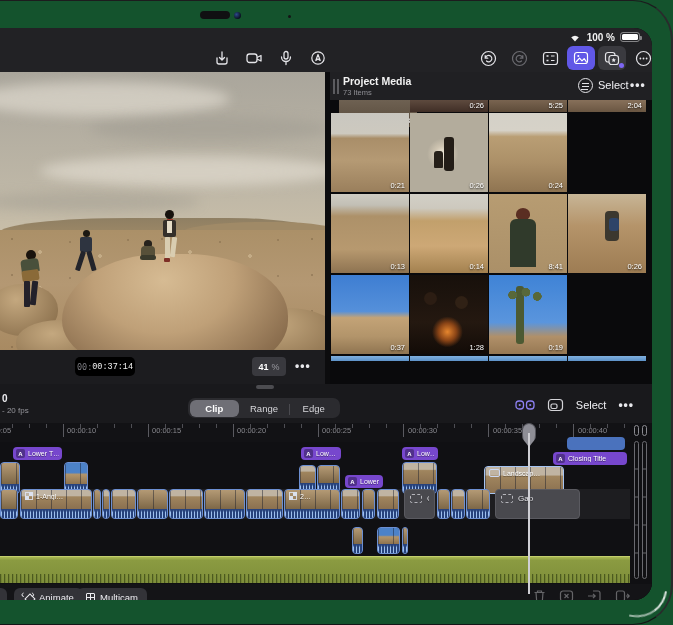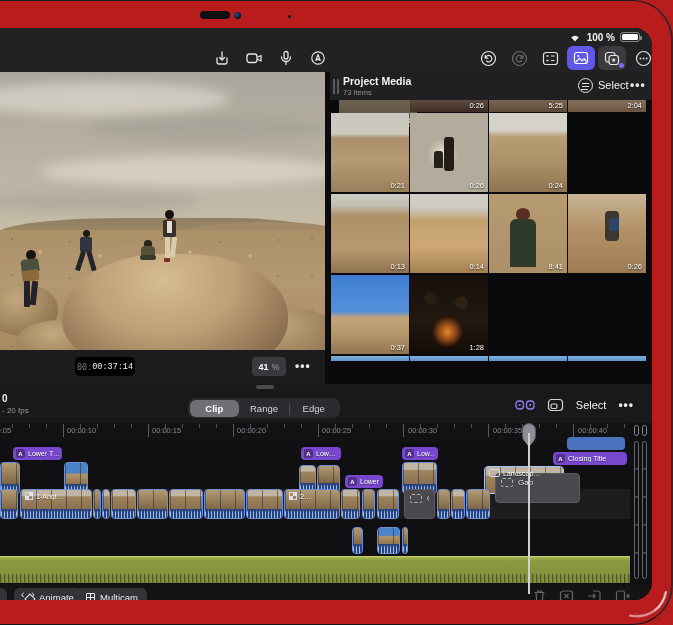--- a/index.html
+++ b/index.html
@@ -1,18 +1,18 @@
 <!DOCTYPE html>
 <html><head>
 <meta charset="utf-8">
 <style>
   * { margin:0; padding:0; box-sizing:border-box; }
   html,body { width:673px; height:625px; background:#000; overflow:hidden;
     font-family:"Liberation Sans", sans-serif; -webkit-font-smoothing:antialiased; }
-  .frame { position:absolute; inset:0; background:#b91c1c; }
+  .frame { position:absolute; inset:0; background:#14532d; }
   .bezel-edge { position:absolute; top:0; right:0; width:673px; height:625px;
     border-right:2px solid #2a2a2c; border-top:1px solid #1c1c1e; border-bottom:1px solid #151517;
     border-radius:0 40px 40px 0; pointer-events:none; }
   .corner-glint { position:absolute; right:8px; bottom:6px; width:34px; height:30px;
     border-right:2.5px solid rgba(255,255,255,.85); border-bottom:2.5px solid rgba(255,255,255,.55);
     border-radius:0 0 30px 0; transform:rotate(8deg); filter:blur(.4px); }
   .camera-dot { position:absolute; top:12px; left:234px; width:7px; height:7px; border-radius:50%;
     background:radial-gradient(circle at 35% 35%, #2c4a8a, #0a1020 70%); }
   .camera-pill { position:absolute; top:11px; left:200px; width:30px; height:8px; border-radius:4px; background:#101012; }
   .sensor-dot { position:absolute; top:15px; left:288px; width:3px; height:3px; border-radius:50%; background:#141416; }
@@ -382,20 +382,23 @@
             <div class="dur">8:41</div>
           </div>
           <div class="cell t-hikertree" style="left: 238px; top: 94px; width: 78px; height: 79px;">
             <div class="dur">0:26</div>
           </div>
           <div class="cell t-skyrocks" style="left: 1px; top: 175px; width: 78px; height: 79px;">
             <div class="dur">0:37</div>
           </div>
           <div class="cell t-campfire" style="left: 80px; top: 175px; width: 78px; height: 79px;">
             <div class="dur">1:28</div>
+          </div>
+          <div class="cell t-joshua" style="left: 159px; top: 175px; width: 78px; height: 79px;">
+            <div class="dur">0:19</div>
           </div>
           <div class="cell r4blue" style="left: 1px; top: 256px; width: 78px; height: 5px;"></div>
           <div class="cell r4blue" style="left: 80px; top: 256px; width: 78px; height: 5px;"></div>
           <div class="cell r4blue" style="left: 159px; top: 256px; width: 78px; height: 5px;"></div>
           <div class="cell r4blue" style="left: 238px; top: 256px; width: 78px; height: 5px;"></div>
         </div>
     </div>
 
     <div class="timeline">
       <div class="tl-head">
@@ -591,21 +594,21 @@
             <div class="vwave"></div>
           </div>
           <div class="clip video" style="left: 451px; top: 66px; width: 14px; height: 30px;">
             <div class="vthumb v2"></div>
             <div class="vwave"></div>
           </div>
           <div class="clip video" style="left: 466px; top: 66px; width: 24px; height: 30px;">
             <div class="vthumb "></div>
             <div class="vwave"></div>
           </div>
-          <div class="clip gapc" style="left: 495px; top: 50px; width: 85px; height: 30px;">
+          <div class="clip gapc" style="left: 495px; top: 66px; width: 85px; height: 30px;">
             <div class="ic-dash"></div>
             <div class="clip-label">Gap</div>
           </div>
           <div class="clip video" style="left: 352px; top: 104px; width: 11px; height: 27px;">
             <div class="vthumb "></div>
             <div class="vwave"></div>
           </div>
           <div class="clip video" style="left: 377px; top: 104px; width: 23px; height: 27px;">
             <div class="vthumb v3"></div>
             <div class="vwave"></div>

